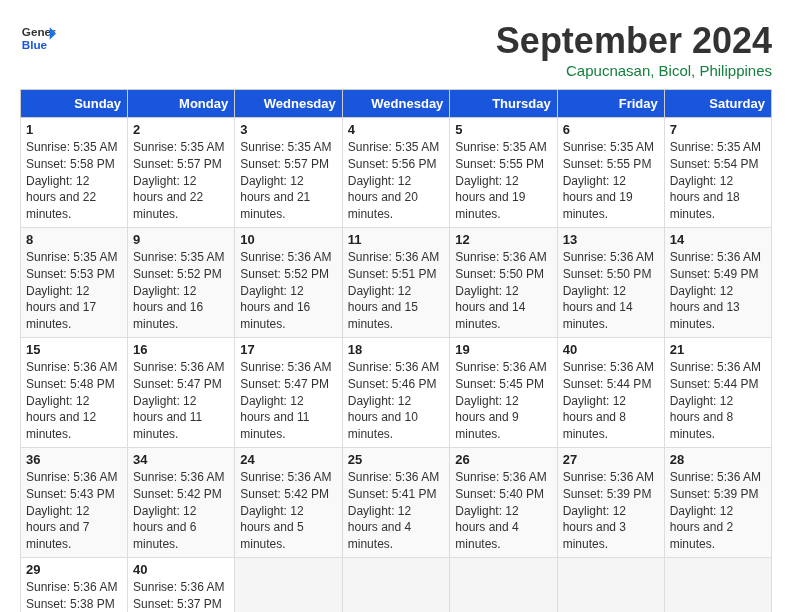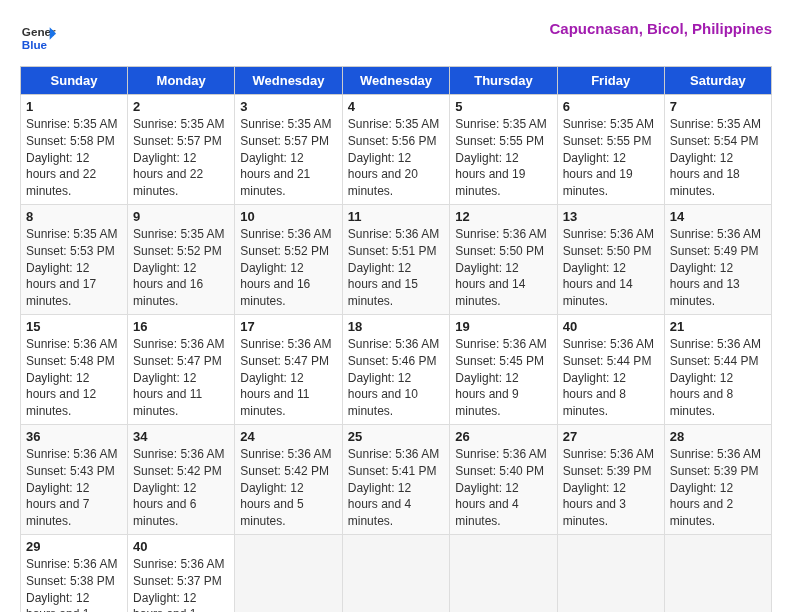--- a/index.html
+++ b/index.html
@@ -28,32 +28,31 @@
     .title-area {
       text-align: right;
     }
     .month-title {
       font-size: 36px;
       font-weight: bold;
       color: #333;
     }
     .subtitle {
       font-size: 15px;
-      color: #a21caf;
-      font-weight: bold;
+      color: #15803d;
     }
     table {
       width: 100%;
       border-collapse: collapse;
       font-size: 11px;
     }
     thead tr th {
       background-color: #1a56db;
       color: #fff;
-      text-align: center;
+      text-align: right;
       padding: 6px 6px;
       font-size: 13px;
       font-weight: bold;
       border: 1px solid #ccc;
     }
     tbody tr td {
       border: 1px solid #ddd;
       vertical-align: top;
       padding: 4px 5px;
       height: 85px;
@@ -84,20 +83,21 @@
 
 <div class="header-area">
   <div class="logo">
     <svg class="logo-icon" viewBox="0 0 40 40">
       <text x="2" y="18" font-size="13" font-weight="bold" fill="#333" font-family="Arial">General</text>
       <text x="2" y="32" font-size="13" font-weight="bold" fill="#1a56db" font-family="Arial">Blue</text>
       <polygon points="33,8 40,15 33,22" fill="#1a73e8"></polygon>
     </svg>
   </div>
   <div class="title-area">
+    <div class="month-title">September 2024</div>
     <div class="subtitle">Capucnasan, Bicol, Philippines</div>
   </div>
 </div>
 
 <table>
   <thead>
     <tr>
     <th>Sunday</th>
         <th>Monday</th>
         <th>Wednesday</th>

